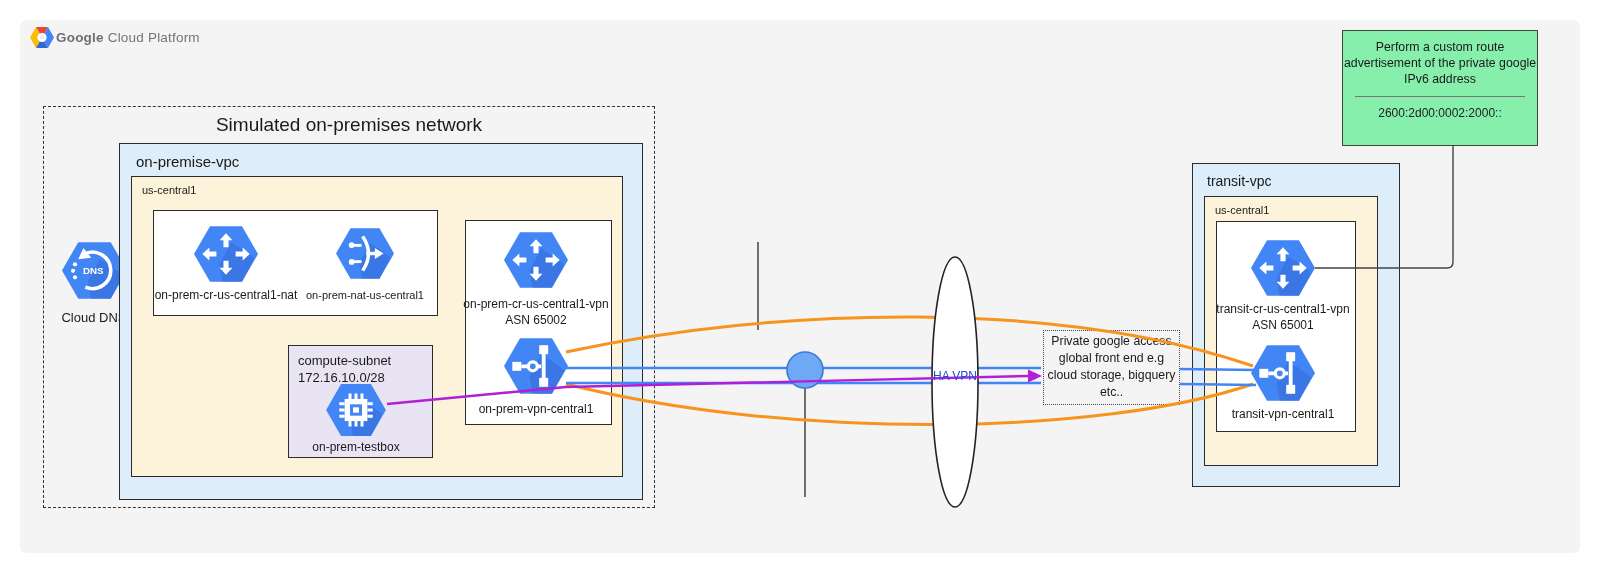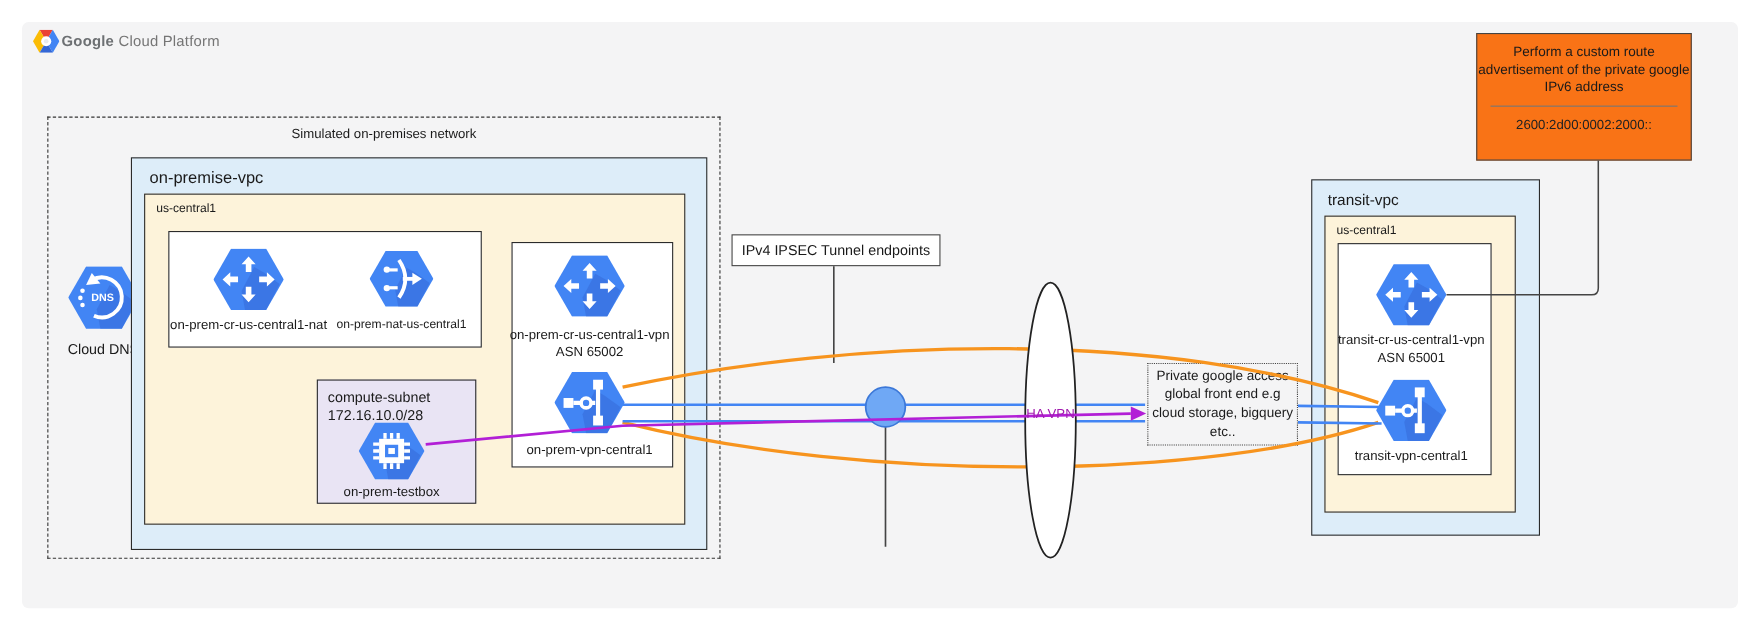--- a/index.html
+++ b/index.html
@@ -23,27 +23,27 @@
   .vpc-label{position:absolute;left:16px;top:9px;font-size:15px;}
   .region-label{position:absolute;left:10px;top:7px;font-size:11px;}
   .nlabel{position:absolute;text-align:center;font-size:12px;line-height:14px;white-space:nowrap;}
   .nlabel-sm{font-size:11px;}
   .node{position:absolute;}
   .centered-lines{position:absolute;text-align:center;}
   
   .tagbox{position:absolute;box-sizing:border-box;background:#fff;border:1px solid #444;
           display:flex;align-items:center;justify-content:center;font-size:13px;}
   
-  .annot{position:absolute;box-sizing:border-box;background:#f97316;border:1px solid #444;
+  .annot{position:absolute;box-sizing:border-box;background:#86efac;border:1px solid #444;
          text-align:center;font-size:12.3px;line-height:16px;padding-top:8px;}
   .annot-div{border:0;border-top:1px solid #777;margin:9px 12px 8px 12px;}
   .annot-addr{font-size:12px;color:#222;}
   .overlay{position:absolute;left:0;top:0;z-index:10;pointer-events:none;}
   .havpn-label{position:absolute;left:905px;top:369px;width:100px;text-align:center;
-               font-size:12px;z-index:11;color:#a21caf;}
+               font-size:12px;z-index:11;color:#1d4ed8;}
   .pga-line{font-size:12.3px;line-height:17px;}
 </style>
 </head>
 <body>
 
 <div class="stage">
   <div class="canvas"></div>
 
   <div class="logo">
     <svg width="24" height="21" viewBox="0 0 24 21">
@@ -51,21 +51,21 @@
       <polygon points="6,0 12,10.5 6,21 0,10.5" fill="#fbbc05"></polygon>
       <polygon points="18,0 24,10.5 18,21 12,10.5" fill="#4285f4"></polygon>
       <polygon points="6,21 12,10.5 18,21" fill="#3367d6"></polygon>
       <circle cx="12" cy="10.5" r="4.6" fill="#fff"></circle>
       <circle cx="12" cy="10.5" r="2.1" fill="#e8eaed"></circle>
     </svg>
     <span class="logo-t"><b>Google</b><span>Cloud Platform</span></span>
   </div>
 
   <div class="box b-dashed" style="left:43px;top:106px;width:612px;height:402px;">
-    <div class="boxlabel" style="top:7px;font-size:12px;">Simulated on-premises network</div>
+    <div class="boxlabel" style="top:7px;font-size:19px;">Simulated on-premises network</div>
   </div>
 
   <div class="node" style="left:62px;top:242px;">
     <svg width="65" height="57" viewBox="0 0 100 87">
       <polygon points="0,43.5 25,0 75,0 100,43.5 75,87 25,87" fill="#4285f4"></polygon>
       <polygon points="40,60 58,26 72,34 94,50 75,87 45,87" fill="#3367d6" opacity="0.5"></polygon>
       <path d="M 36 69 A 28 28 0 1 0 33 19" stroke="#fff" stroke-width="5.5" fill="none"></path>
       <polygon points="33,9 25,26 45,24" fill="#fff"></polygon>
       <circle cx="20" cy="34" r="3.2" fill="#fff"></circle>
       <circle cx="17" cy="44" r="3.2" fill="#fff"></circle>
@@ -154,23 +154,20 @@
       <polygon points="40,60 58,26 72,34 94,50 75,87 45,87" fill="#3367d6" opacity="0.5"></polygon>
       <path d="M 27 44 H 58 M 62 21 V 66" stroke="#fff" stroke-width="6" fill="none"></path>
       <rect x="13" y="37" width="14" height="14" fill="#fff"></rect>
       <rect x="55" y="11" width="14" height="14" fill="#fff"></rect>
       <rect x="55" y="62" width="14" height="14" fill="#fff"></rect>
       <circle cx="45" cy="44" r="7" fill="#4285f4" stroke="#fff" stroke-width="5"></circle>
     </svg>
   </div>
   <div class="nlabel" style="left:446px;top:402px;width:180px;">on-prem-vpn-central1</div>
 
-  <div class="tagbox" style="left:665px;top:213px;width:190px;height:29px;">
-    <span>IPv4 IPSEC Tunnel endpoints</span>
-  </div>
 
   <div class="box b-dotted" style="left:1043px;top:330px;width:137px;height:75px;z-index:2;">
     <div class="centered-lines" style="left:0;right:0;top:2px;">
       <div class="pga-line">Private google access</div>
       <div class="pga-line">global front end e.g</div>
       <div class="pga-line">cloud storage, bigquery</div>
       <div class="pga-line">etc..</div>
     </div>
   </div>
 

